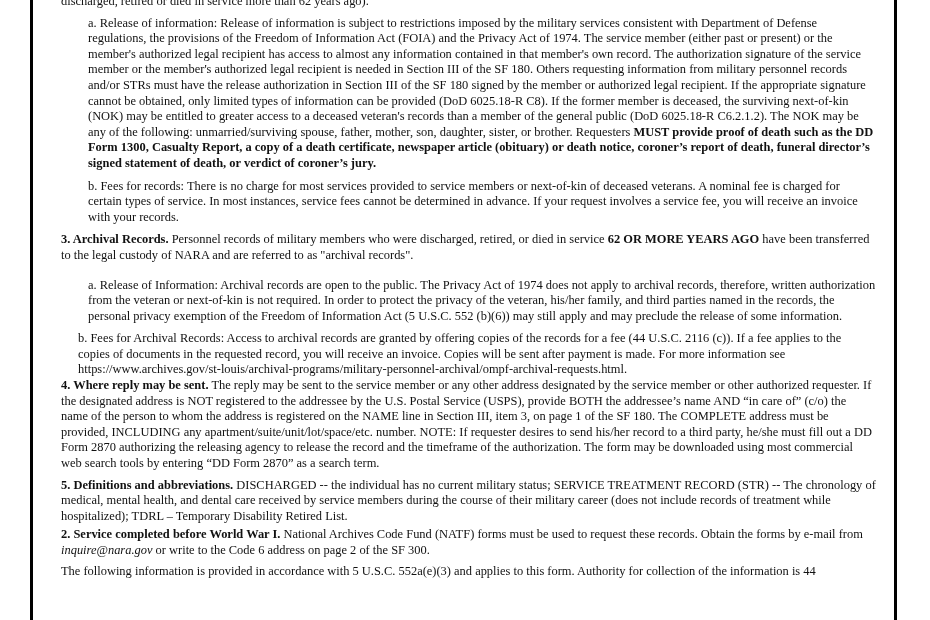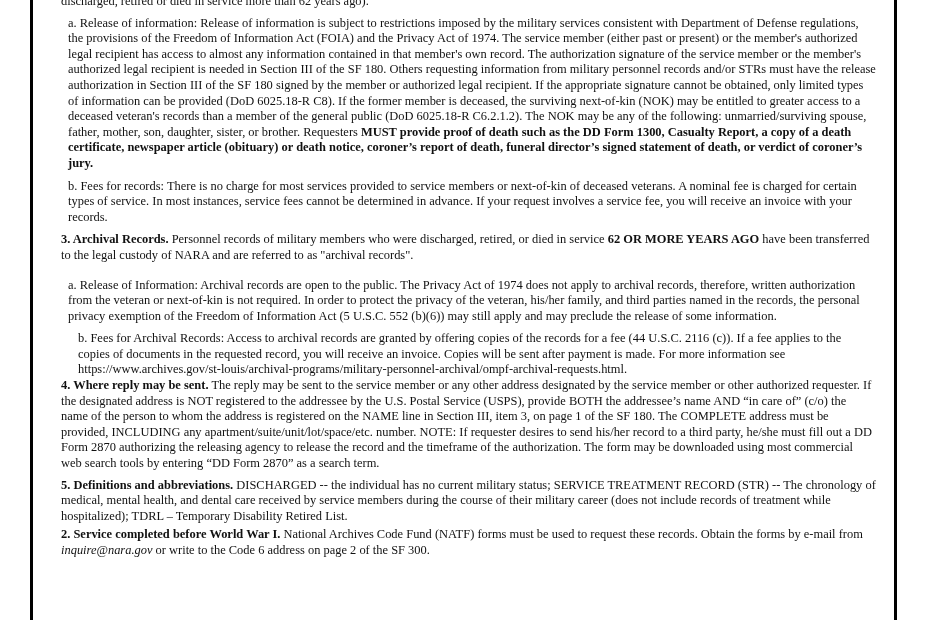--- a/index.html
+++ b/index.html
@@ -39,21 +39,21 @@
     font-size: 12.45px;
     line-height: 15.6px;
   }
   p {
     margin: 0;
   }
   .lead {
     margin-bottom: 6px;
   }
   .sub {
-    margin-left: 7px;
+    margin-left: 27px;
     margin-bottom: 7px;
   }
   .item {
     margin-bottom: 5px;
   }
   .item-tight {
     margin-bottom: 14px;
   }
   .sub-tight {
     margin-left: 17px;
@@ -93,14 +93,15 @@
 
   <p class="sub-tight">b.  Fees for Archival Records:  Access to archival records are granted by offering copies of the records for a fee (44 U.S.C. 2116 (c)).  If a fee applies to the copies of documents in the requested record, you will receive an invoice.  Copies will be sent after payment is made.  For more information see https://www.archives.gov/st-louis/archival-programs/military-personnel-archival/ompf-archival-requests.html.</p>
 
   <p class="item" style="margin-bottom:6px"><span class="b">4.  Where reply may be sent.</span><span>  The reply may be sent to the service member or any other address designated by the service member or other authorized requester.  If the designated address is NOT registered to the addressee by the U.S. Postal Service (USPS), provide BOTH the addressee’s name AND “in care of” (c/o) the name of the person to whom the address is registered on the NAME line in Section III, item 3, on page 1 of the SF 180.  The COMPLETE address must be provided, INCLUDING any apartment/suite/unit/lot/space/etc. number.  NOTE:  If requester desires to send his/her record to a third party, he/she must fill out a DD Form 2870 authorizing the releasing agency to release the record and the timeframe of the authorization.  The form may be downloaded using most commercial web search tools by entering “DD Form 2870” as a search term.</span></p>
 
   <p class="item" style="margin-bottom:3px"><span class="b">5.  Definitions and abbreviations.</span><span>  DISCHARGED -- the individual has no current military status; SERVICE TREATMENT RECORD (STR) -- The chronology of medical, mental health, and dental care received by service members during the course of their military career (does not include records of treatment while hospitalized); TDRL – Temporary Disability Retired List.</span></p>
 
   <p class="item"><span class="b">2.  Service completed before World War I.</span><span>  National Archives Code Fund (NATF) forms must be used to request these records.  Obtain the forms by e-mail from </span><span class="i">inquire@nara.gov</span><span> or write to the Code 6 address on page 2 of the SF 300.</span></p>
 
 
+  <p>The following information is provided in accordance with 5 U.S.C. 552a(e)(3) and applies to this form.  Authority for collection of the information is 44</p>
 
 </div>
 
 </body></html>

